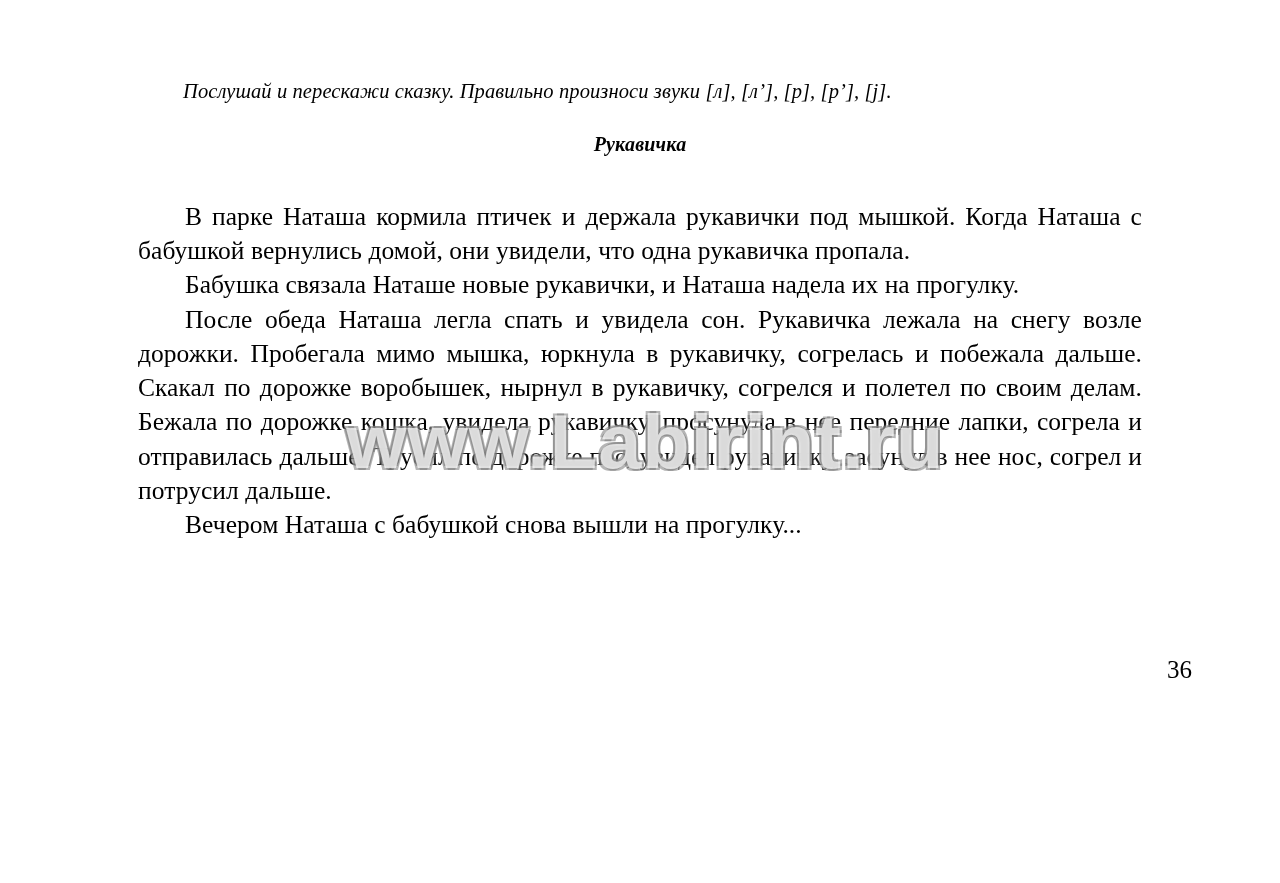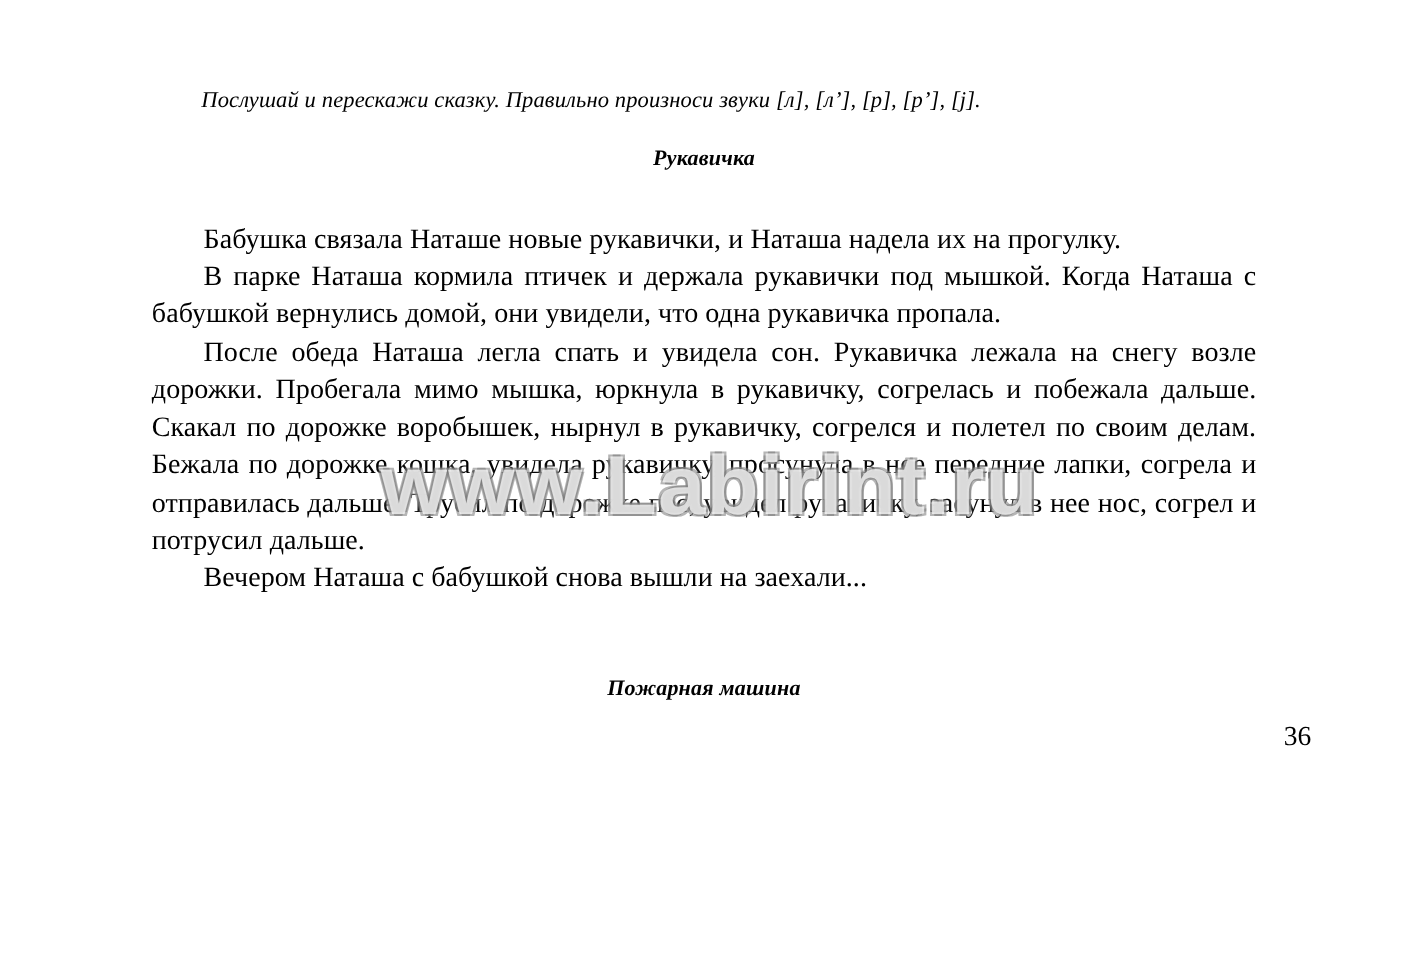--- a/index.html
+++ b/index.html
@@ -109,27 +109,26 @@
 
 <div class="page">
 
   <div class="content">
 
     <div class="instruction">Послушай и перескажи сказку. Правильно произноси звуки [л], [л’], [р], [р’], [j].</div>
 
     <h2 class="story-title">Рукавичка</h2>
 
     <div class="body-text">
+      <p>В парке Наташа кормила птичек и держала рукавички под мышкой. Когда Наташа с бабушкой вернулись домой, они увидели, что одна рукавичка пропала.</p>
       <p>Бабушка связала Наташе новые рукавички, и Наташа надела их на прогулку.</p>
-      <p>В парке Наташа кормила птичек и держала рукавички под мышкой. Когда Наташа с бабушкой вернулись домой, они увидели, что одна рукавичка пропала.</p>
       <p>После обеда Наташа легла спать и увидела сон. Рукавичка лежала на снегу возле дорожки. Пробегала мимо мышка, юркнула в рукавичку, согрелась и побежала дальше. Скакал по дорожке воробышек, нырнул в рукавичку, согрелся и полетел по своим делам. Бежала по дорожке кошка, увидела рукавичку, просунула в нее передние лапки, согрела и отправилась дальше. Трусил по дорожке пёс, увидел рукавичку, засунул в нее нос, согрел и потрусил дальше.</p>
-      <p>Вечером Наташа с бабушкой снова вышли на заехали...</p>
+      <p>Вечером Наташа с бабушкой снова вышли на прогулку...</p>
     </div>
 
-    <h2 class="story-title second">Пожарная машина</h2>
 
 
   </div>
 
   <div class="watermark">
     <span class="watermark-text">www.Labirint.ru</span>
   </div>
 
   <div class="page-number">36</div>
 

